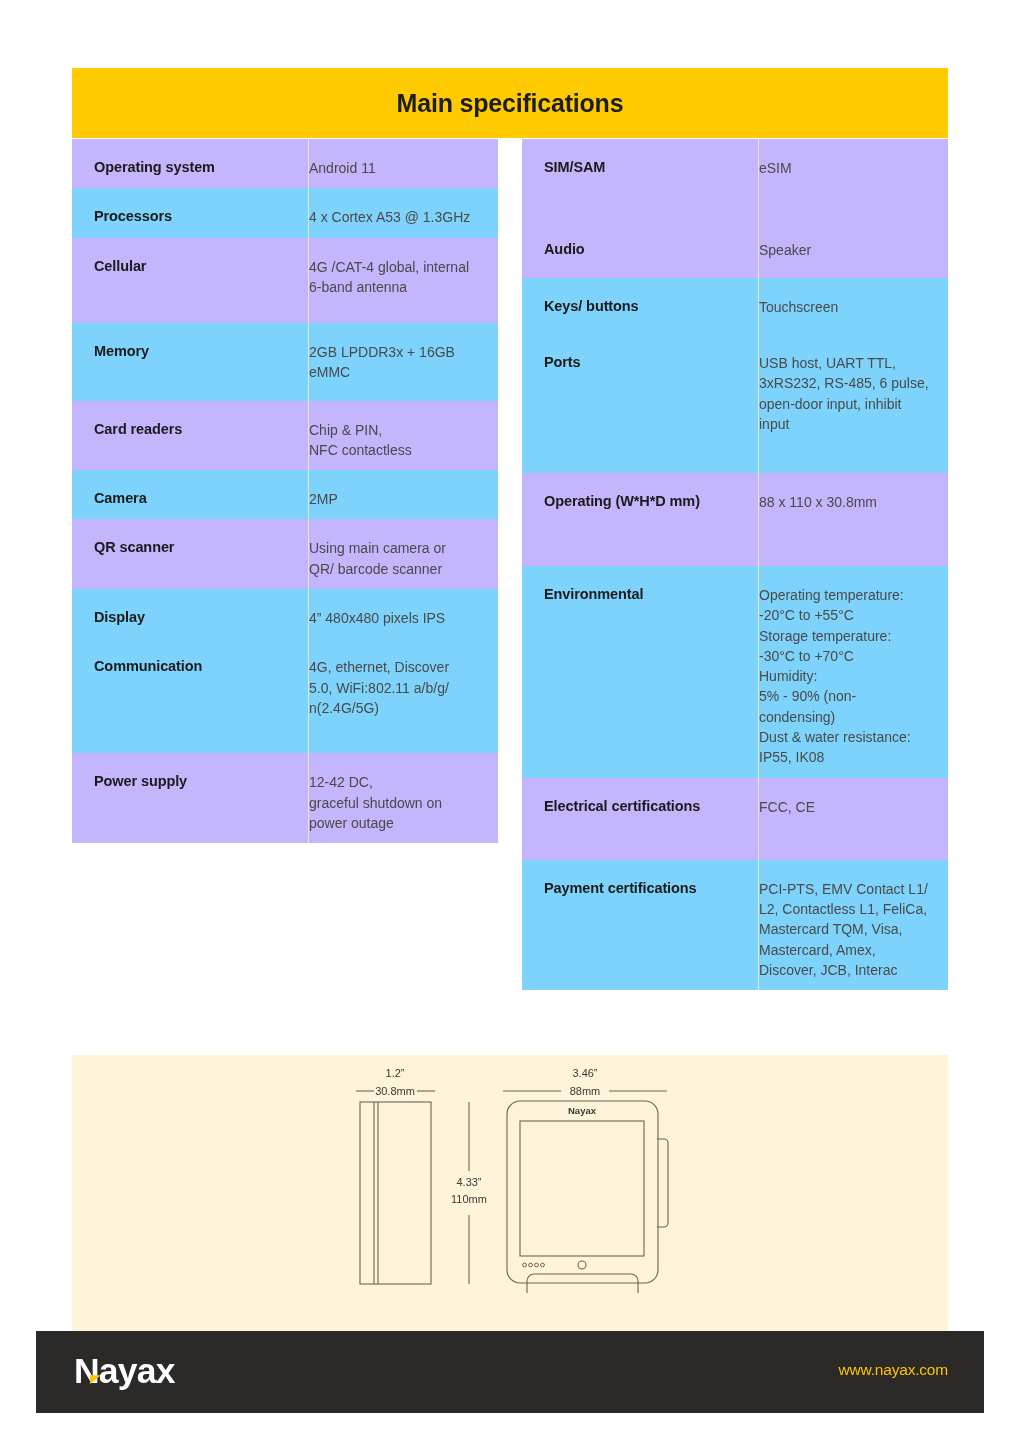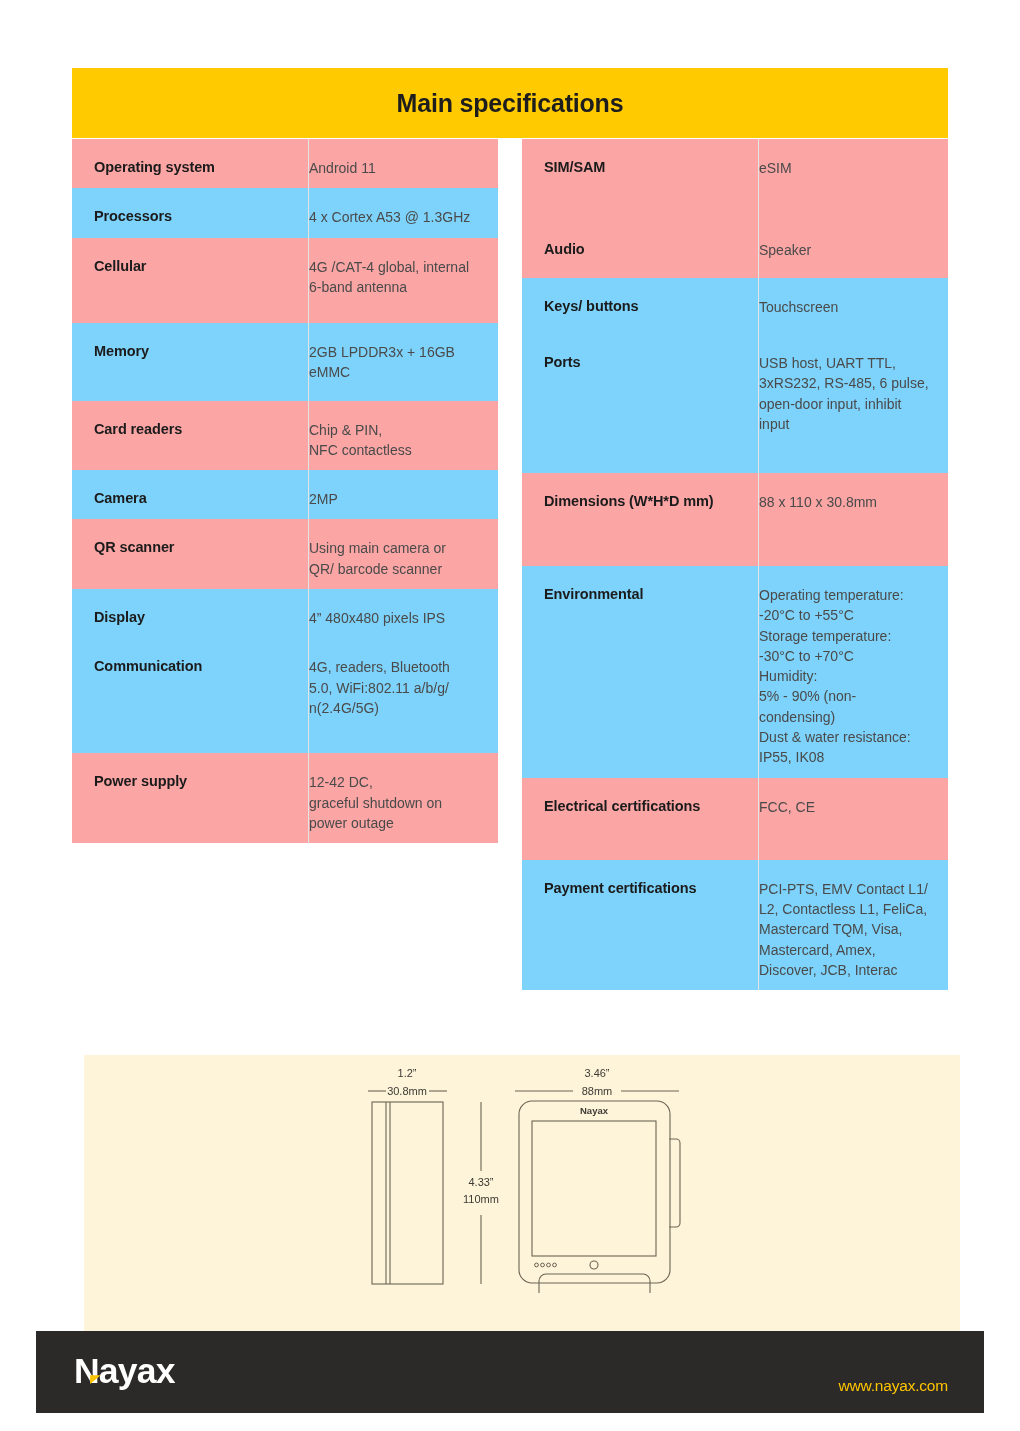--- a/index.html
+++ b/index.html
@@ -52,21 +52,21 @@
 
   .spec-row {
     vertical-align: top;
   }
   .spec-row.alt .cell-label,
   .spec-row.alt .cell-value {
     background: #7dd3fc;
   }
   .spec-row .cell-label,
   .spec-row .cell-value {
-    background: #fca5a5;
+    background: #c4b5fd;
   }
 
   .cell-label {
     width: 200px;
     padding: 18px 14px 10px 22px;
     font-size: 14.5px;
     font-weight: bold;
     color: #1b1b1b;
     line-height: 1.42;
     letter-spacing: -0.1px;
@@ -77,21 +77,21 @@
     font-weight: normal;
     color: #4a4a4a;
     line-height: 1.45;
     border-left: 1px solid #e4e4e4;
     white-space: pre-line;
   }
 
   
   .drawing-panel {
     position: absolute;
-    left: 84px;
+    left: 72px;
     top: 1055px;
     width: 876px;
     height: 312px;
     background: #FDF4DA;
   }
   .drawing-svg {
     display: block;
     width: 876px;
     height: 258px;
   }
@@ -111,21 +111,20 @@
     top: 20px;
     height: 42px;
   }
   .footer-url {
     position: absolute;
     right: 36px;
     top: 30px;
     font-size: 15.5px;
     color: #FFC400;
     letter-spacing: -0.2px;
-    margin-top: 16px;
   }
 </style>
 </head>
 <body>
 
 <div class="page">
 
   <div class="banner">
     <div class="banner-title">Main specifications</div>
   </div>
@@ -163,21 +162,21 @@
         <td class="cell-label">QR scanner</td>
         <td class="cell-value">Using main camera or
 QR/ barcode scanner</td>
       </tr>
       <tr class="spec-row alt">
         <td class="cell-label">Display</td>
         <td class="cell-value">4” 480x480 pixels IPS</td>
       </tr>
       <tr class="spec-row alt" style="height:115px">
         <td class="cell-label">Communication</td>
-        <td class="cell-value">4G, readers, Bluetooth
+        <td class="cell-value">4G, ethernet, Discover
 5.0, WiFi:802.11 a/b/g/
 n(2.4G/5G)</td>
       </tr>
       <tr class="spec-row" style="height:67px">
         <td class="cell-label">Power supply</td>
         <td class="cell-value">12-42 DC,
 graceful shutdown on
 power outage</td>
       </tr>
     </tbody>
@@ -198,21 +197,21 @@
         <td class="cell-value">Touchscreen</td>
       </tr>
       <tr class="spec-row alt" style="height:139px">
         <td class="cell-label">Ports</td>
         <td class="cell-value">USB host, UART TTL,
 3xRS232, RS-485, 6 pulse,
 open-door input, inhibit
 input</td>
       </tr>
       <tr class="spec-row" style="height:93px">
-        <td class="cell-label">Dimensions
+        <td class="cell-label">Operating
 (W*H*D mm)</td>
         <td class="cell-value">88 x 110 x 30.8mm</td>
       </tr>
       <tr class="spec-row alt" style="height:185px">
         <td class="cell-label">Environmental</td>
         <td class="cell-value">Operating temperature:
 -20°C to +55°C
 Storage temperature:
 -30°C to +70°C
 Humidity:

